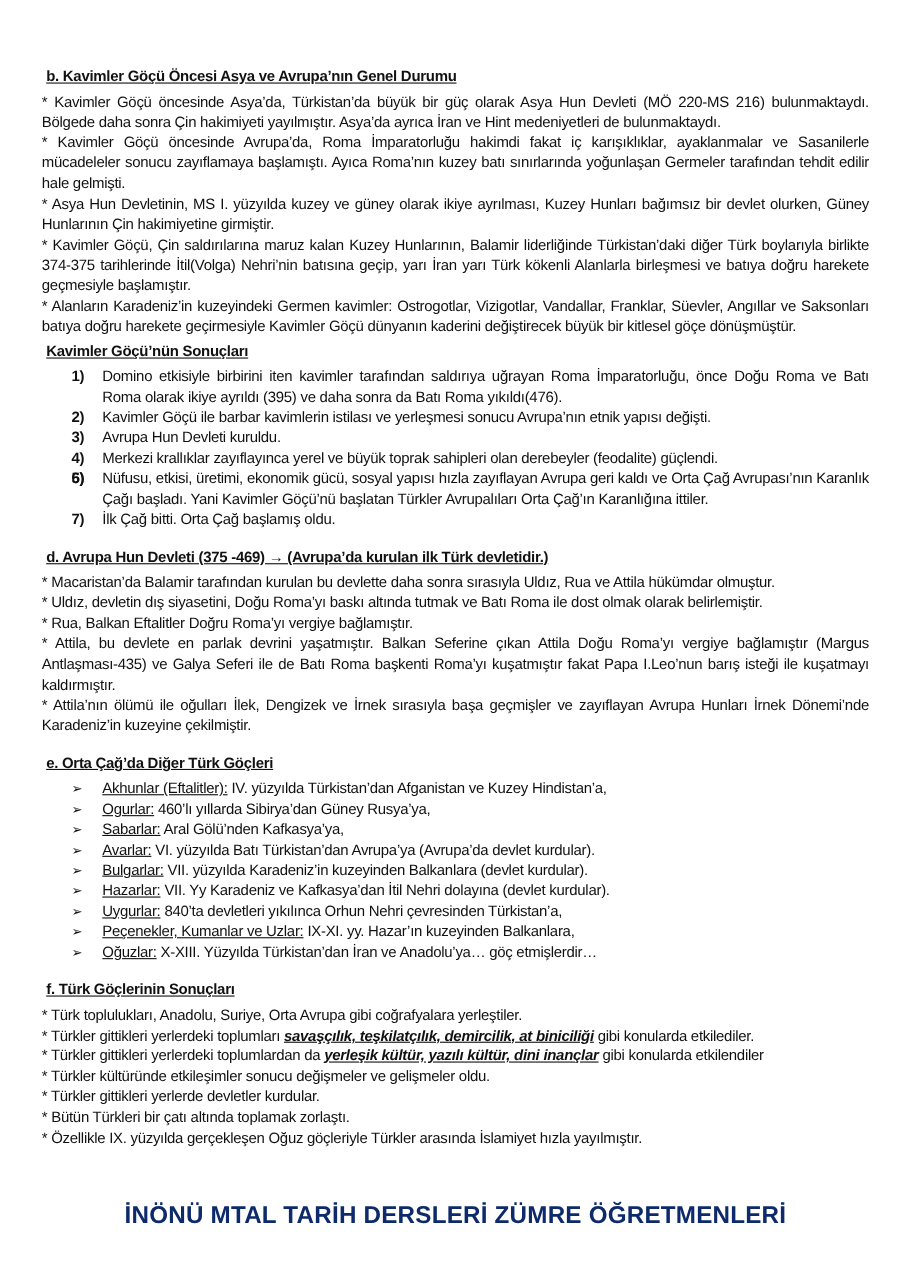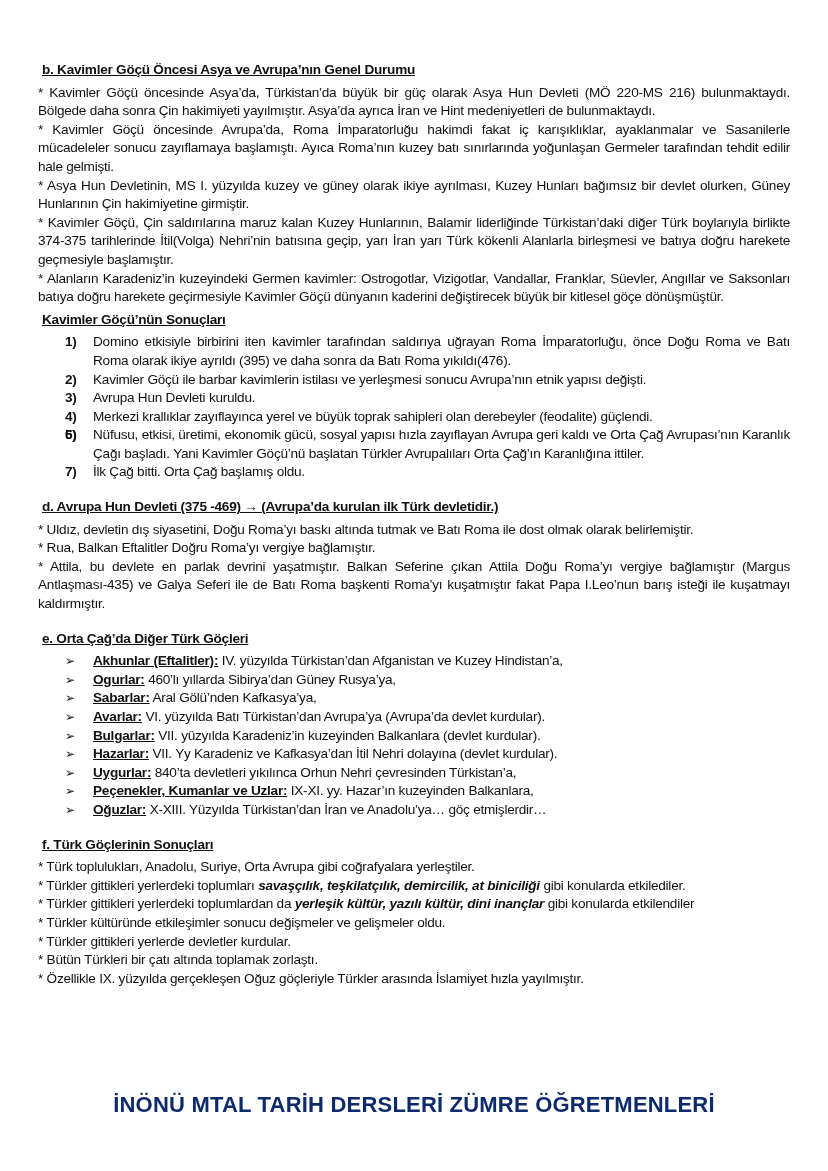--- a/index.html
+++ b/index.html
@@ -19,22 +19,22 @@
   ol.results { list-style: none; margin: 0; padding: 0; }
   ol.results li { position: relative; padding-left: 55px; margin: 0; text-align: justify; }
   ol.results li .num {
     position: absolute; left: 27px; top: 0; font-weight: bold;
   }
   ul.migr { list-style: none; margin: 0; padding: 0; }
   ul.migr li { position: relative; padding-left: 55px; margin: 0; }
   ul.migr li .arrow {
     position: absolute; left: 27px; top: 0; font-size: 12px;
   }
-  ul.migr li .name { font-weight: bold; text-decoration: underline; }
-  .bi { font-weight: bold; font-style: italic; }
+  ul.migr li .name { font-weight: normal; text-decoration: underline; }
+  .bi { font-weight: bold; font-style: italic; text-decoration: underline; }
   .footer {
     position: absolute; left: 0; width: 828px; top: 1092px;
     text-align: center; font-weight: bold; font-size: 22px;
     color: #0d2a6b; letter-spacing: 0.2px;
     font-family: "Liberation Sans", "DejaVu Sans", sans-serif;
   }
 </style>
 </head>
 <body>
 
@@ -55,23 +55,25 @@
     <li><span class="num">3)</span><span>Avrupa Hun Devleti kuruldu.</span></li>
     <li><span class="num">4)</span><span>Merkezi krallıklar zayıflayınca yerel ve büyük toprak sahipleri olan derebeyler (feodalite) güçlendi.</span></li>
     <li><span class="num">5)</span></li>
     <li><span class="num">6)</span><span>Nüfusu, etkisi, üretimi, ekonomik gücü, sosyal yapısı hızla zayıflayan Avrupa geri kaldı ve Orta Çağ Avrupası’nın Karanlık Çağı başladı. Yani Kavimler Göçü’nü başlatan Türkler Avrupalıları Orta Çağ’ın Karanlığına ittiler.</span></li>
     <li><span class="num">7)</span><span>İlk Çağ bitti. Orta Çağ başlamış oldu.</span></li>
   </ol>
 
   <div class="gap"></div>
 
   <p class="h">d. Avrupa Hun Devleti (375 -469) → (Avrupa’da kurulan ilk Türk devletidir.)</p>
+  <p class="p">* Macaristan’da Balamir tarafından kurulan bu devlette daha sonra sırasıyla Uldız, Rua ve Attila hükümdar olmuştur.</p>
   <p class="p">* Uldız, devletin dış siyasetini, Doğu Roma’yı baskı altında tutmak ve Batı Roma ile dost olmak olarak belirlemiştir.</p>
   <p class="p">* Rua, Balkan Eftalitler Doğru Roma’yı vergiye bağlamıştır.</p>
   <p class="p">* Attila, bu devlete en parlak devrini yaşatmıştır. Balkan Seferine çıkan Attila Doğu Roma’yı vergiye bağlamıştır (Margus Antlaşması-435) ve Galya Seferi ile de Batı Roma başkenti Roma’yı kuşatmıştır fakat Papa I.Leo’nun barış isteği ile kuşatmayı kaldırmıştır.</p>
+  <p class="p">* Attila’nın ölümü ile oğulları İlek, Dengizek ve İrnek sırasıyla başa geçmişler ve zayıflayan Avrupa Hunları İrnek Dönemi’nde Karadeniz’in kuzeyine çekilmiştir.</p>
 
   <div class="gap"></div>
 
   <p class="h">e. Orta Çağ’da Diğer Türk Göçleri</p>
   <ul class="migr">
     <li><span class="arrow">➢</span><span class="name">Akhunlar (Eftalitler):</span><span> IV. yüzyılda Türkistan’dan Afganistan ve Kuzey Hindistan’a,</span></li>
     <li><span class="arrow">➢</span><span class="name">Ogurlar:</span><span> 460’lı yıllarda Sibirya’dan Güney Rusya’ya,</span></li>
     <li><span class="arrow">➢</span><span class="name">Sabarlar:</span><span> Aral Gölü’nden Kafkasya’ya,</span></li>
     <li><span class="arrow">➢</span><span class="name">Avarlar:</span><span> VI. yüzyılda Batı Türkistan’dan Avrupa’ya (Avrupa’da devlet kurdular).</span></li>
     <li><span class="arrow">➢</span><span class="name">Bulgarlar:</span><span> VII. yüzyılda Karadeniz’in kuzeyinden Balkanlara (devlet kurdular).</span></li>

